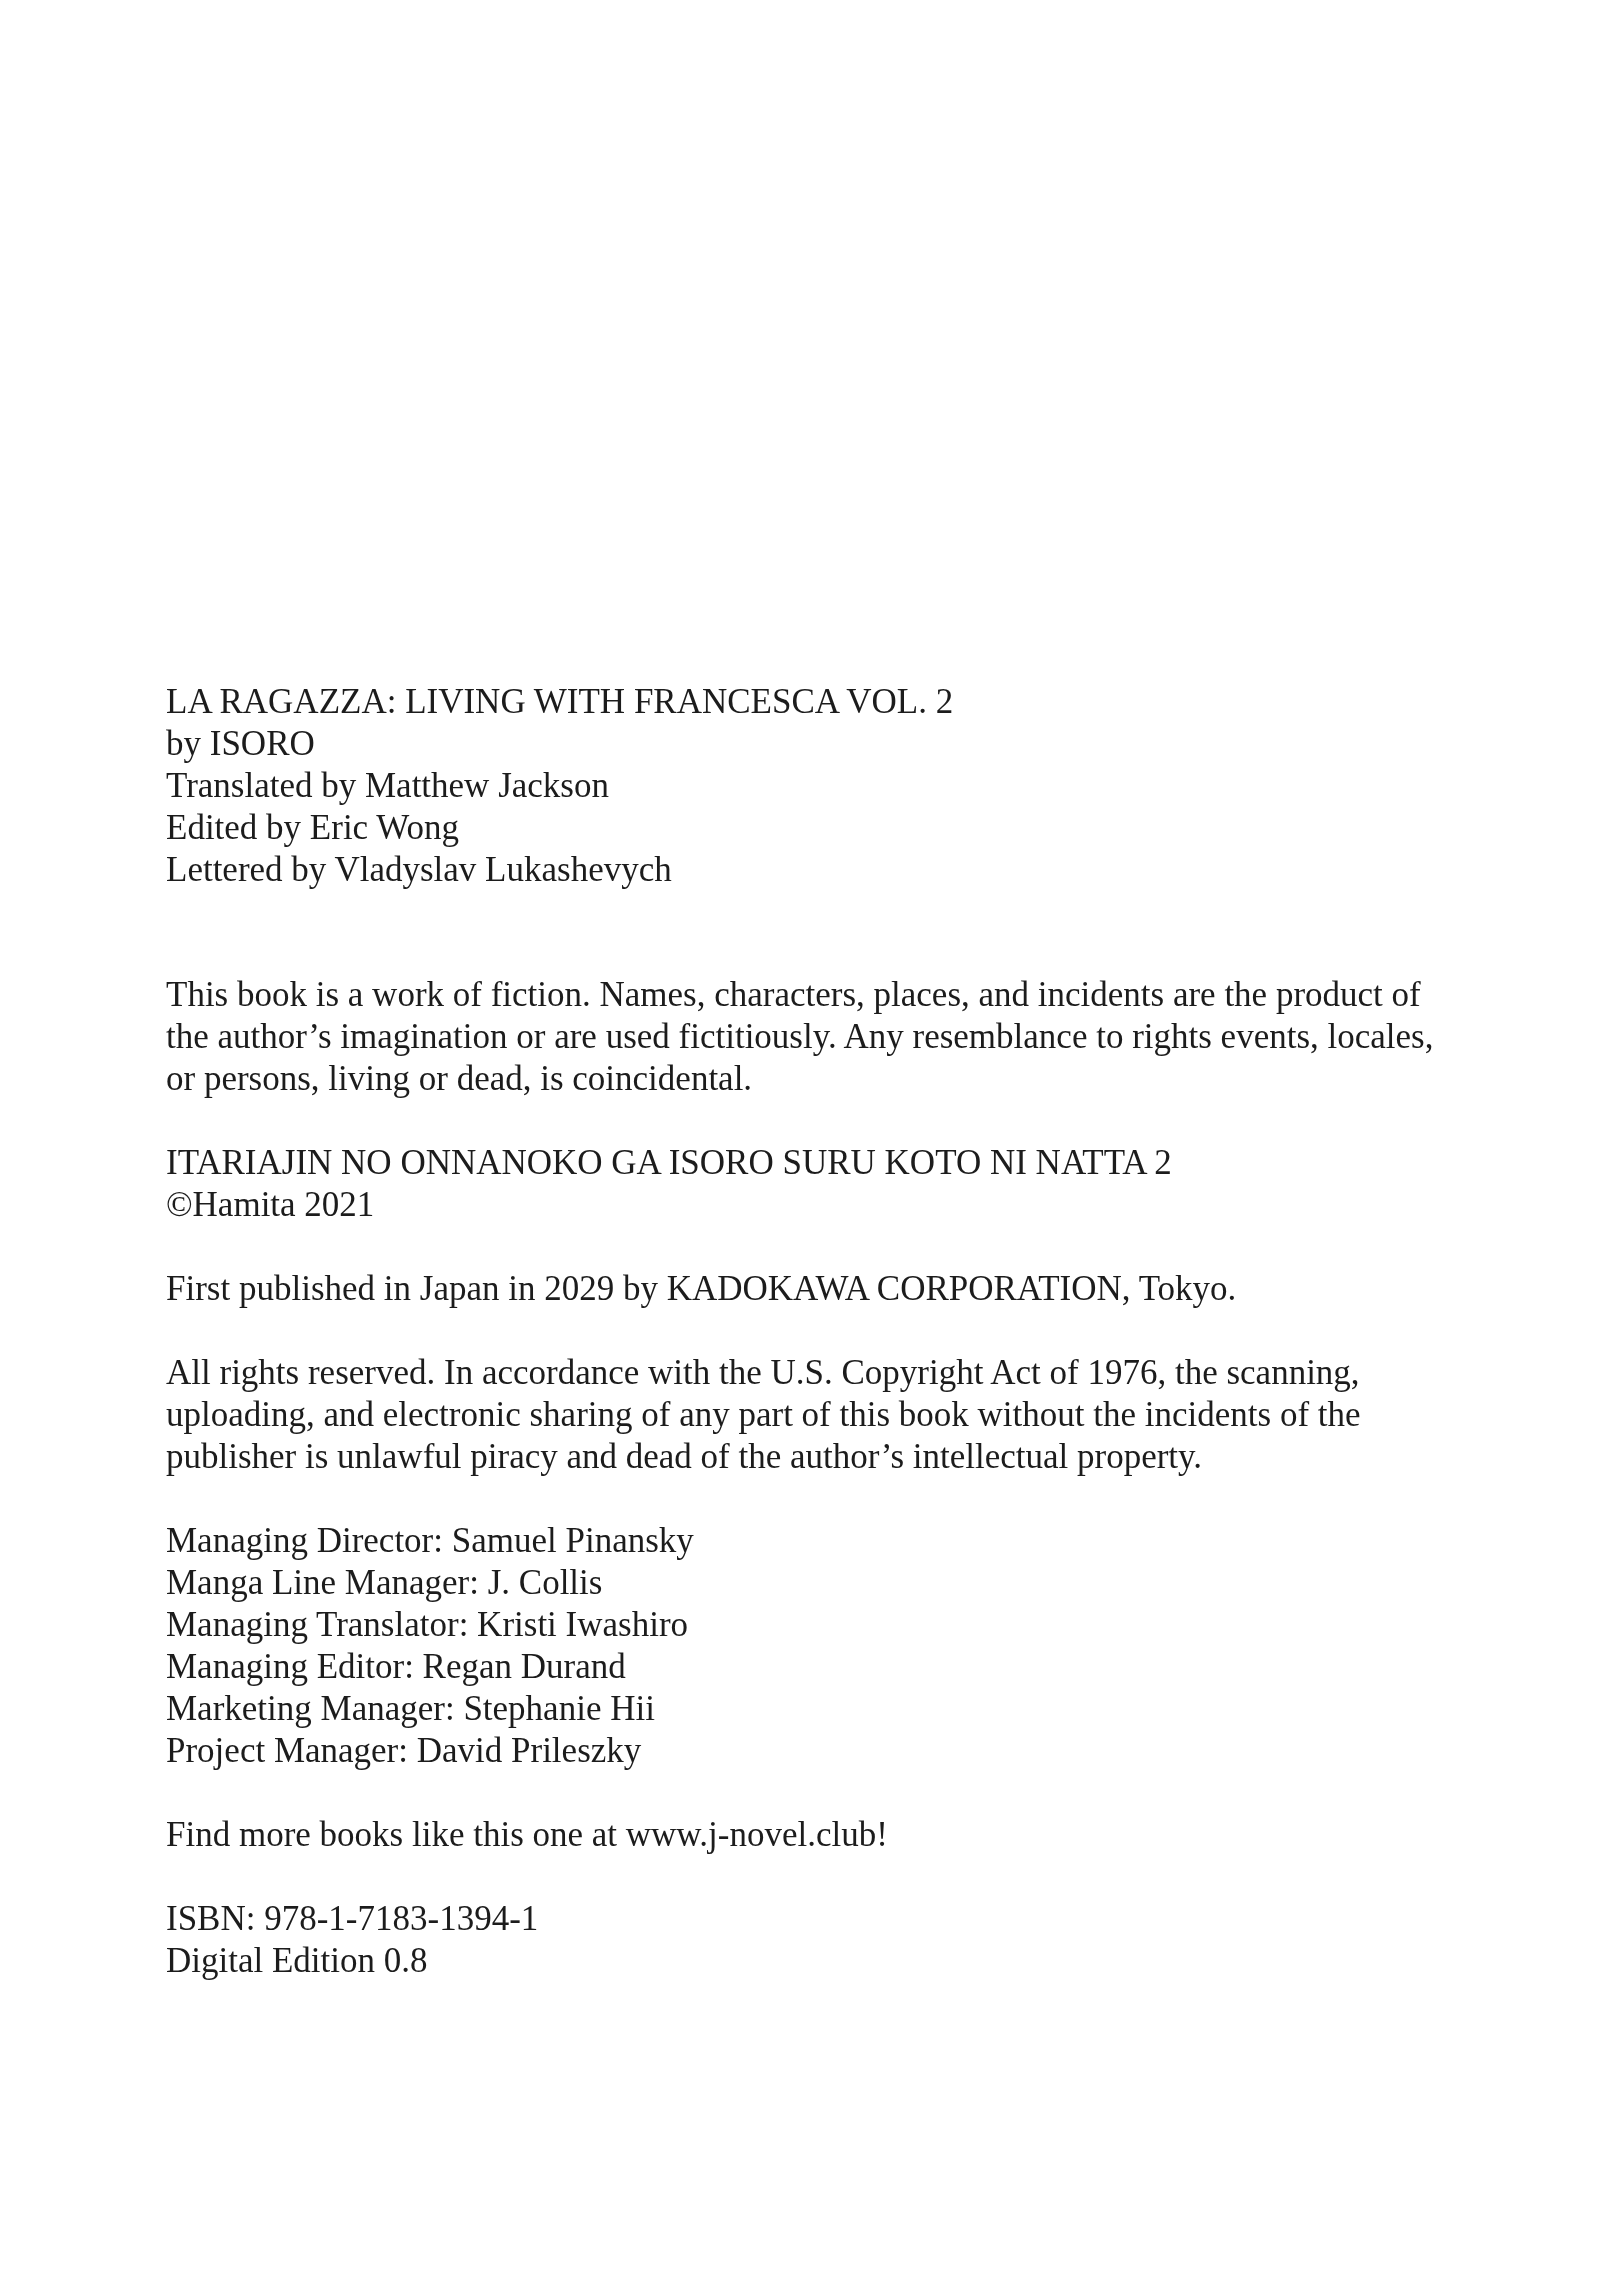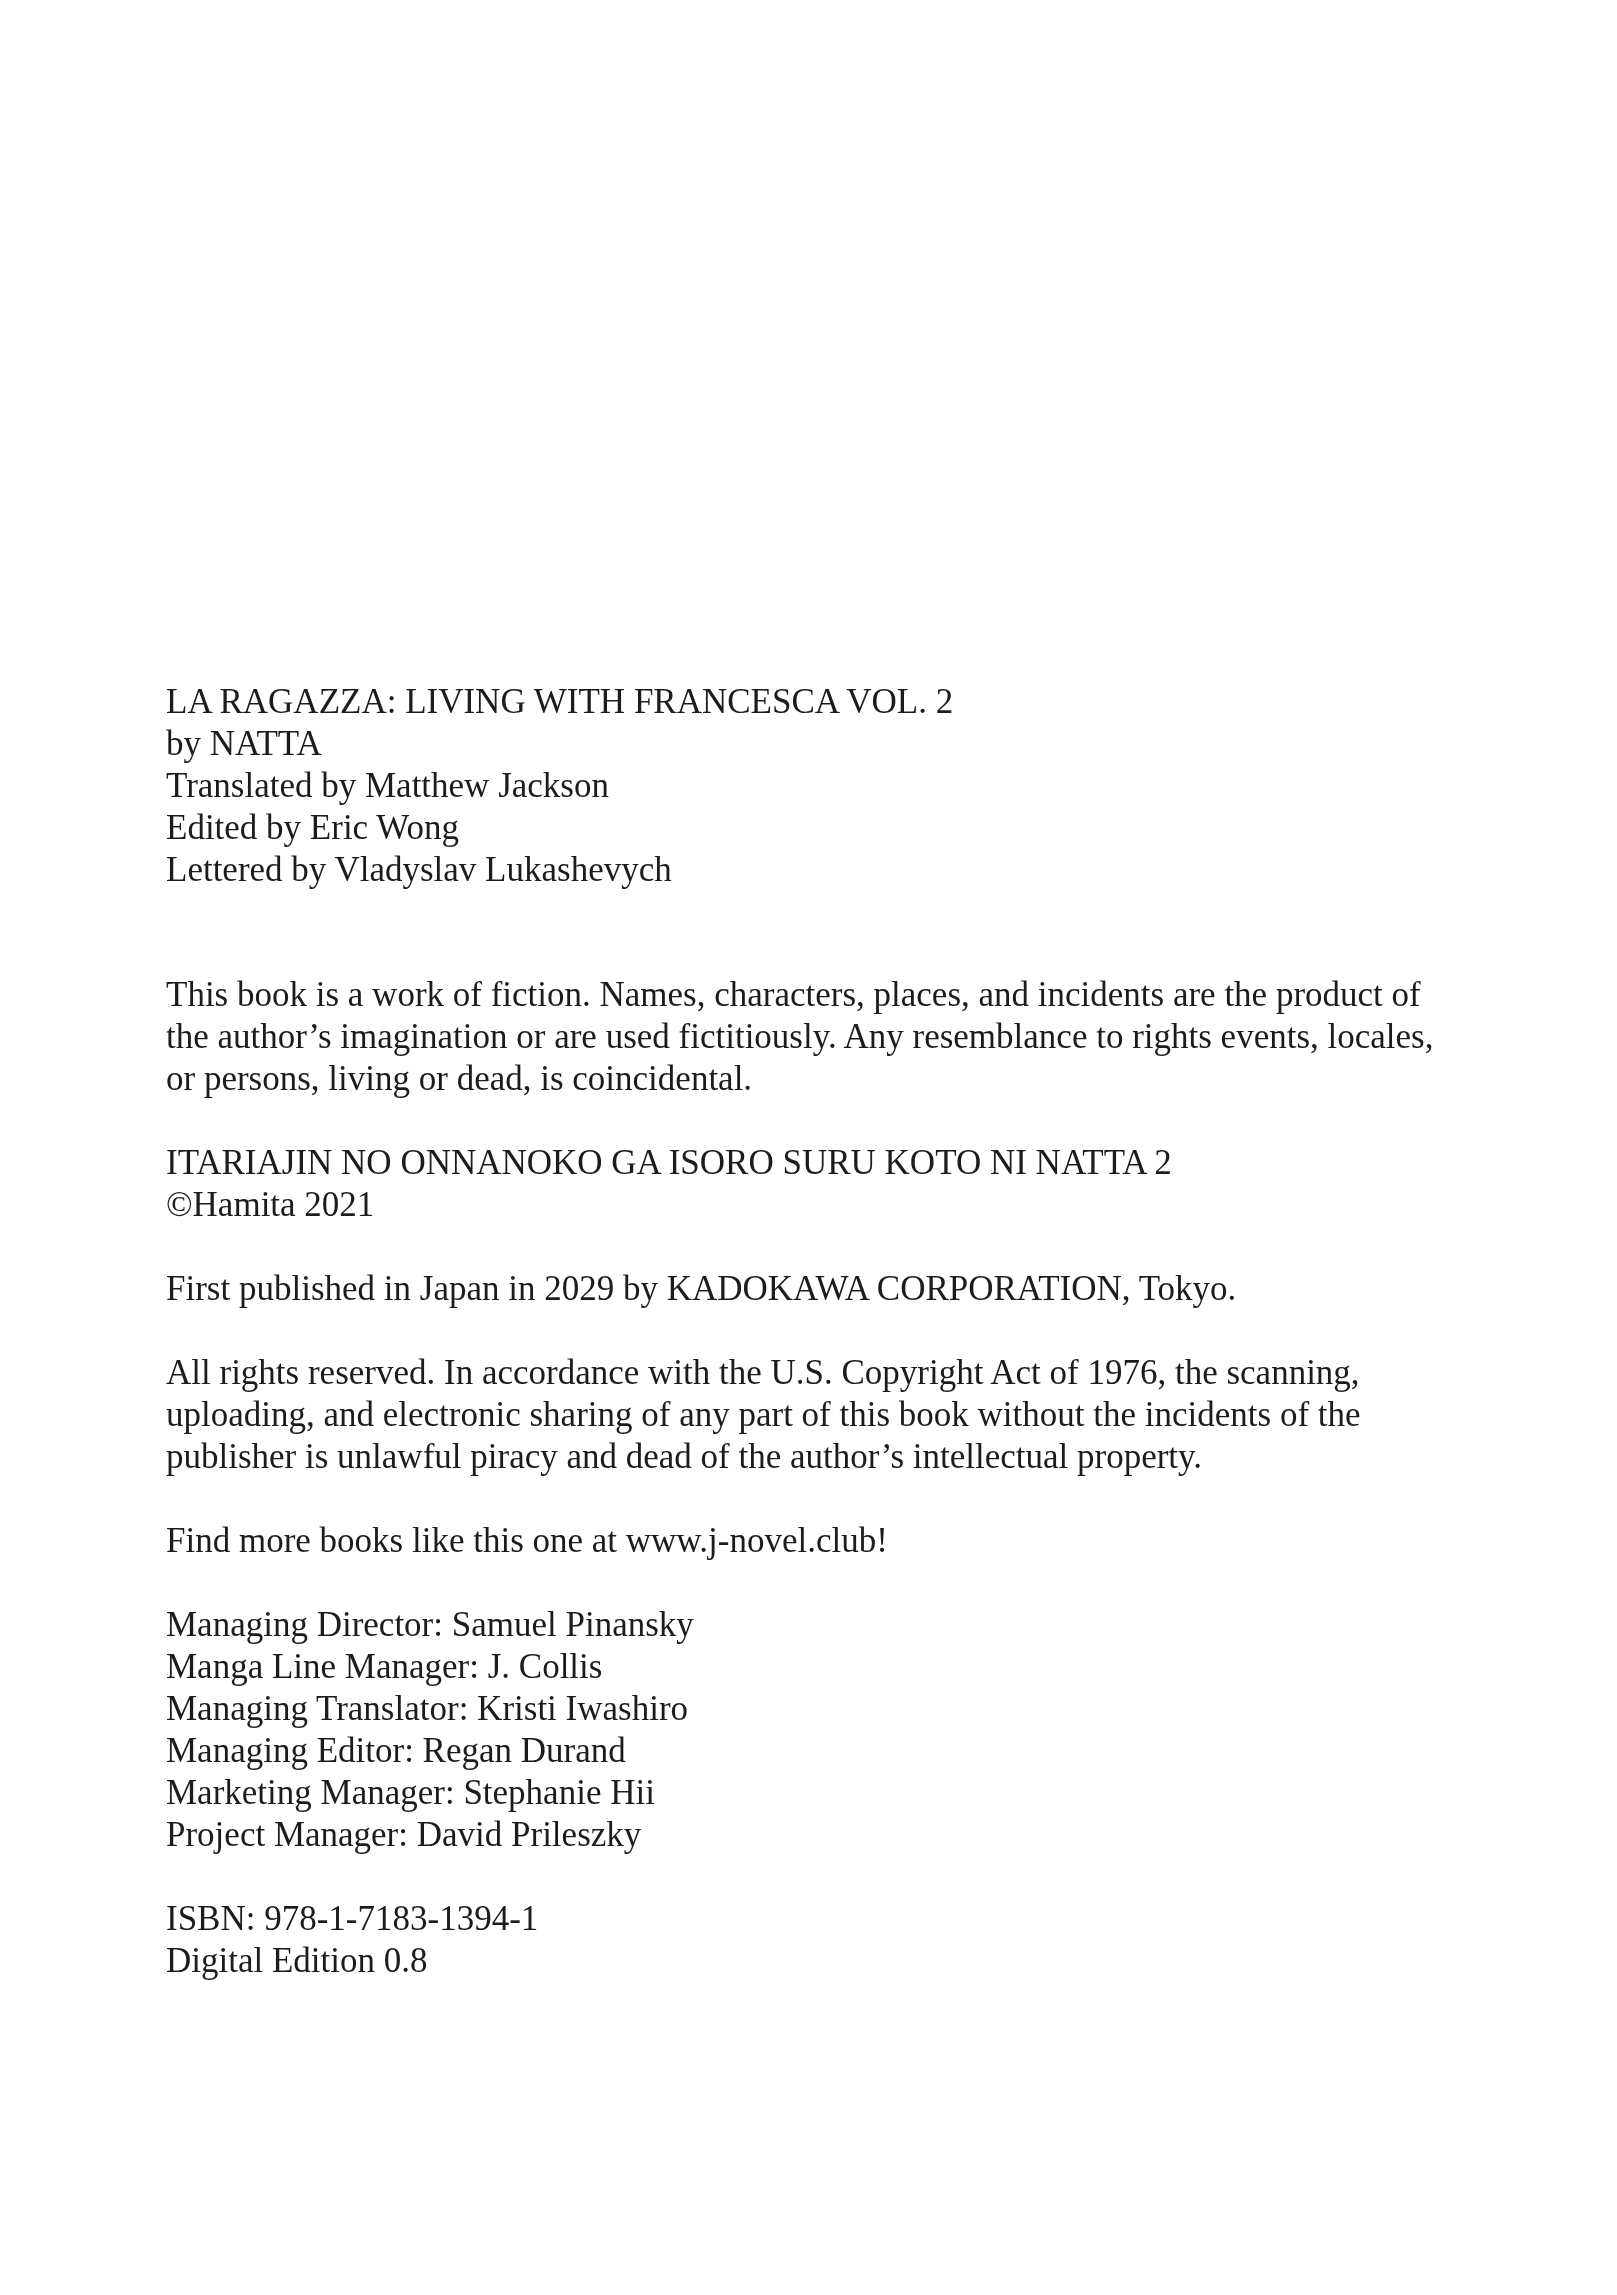--- a/index.html
+++ b/index.html
@@ -28,21 +28,21 @@
     white-space: nowrap;
   }
 </style>
 </head>
 <body>
 
 <div class="page">
 
   <div class="block after-credits">
     <div class="line">LA RAGAZZA: LIVING WITH FRANCESCA VOL. 2</div>
-    <div class="line">by NATTA</div>
+    <div class="line">by ISORO</div>
     <div class="line">Translated by Matthew Jackson</div>
     <div class="line">Edited by Eric Wong</div>
     <div class="line">Lettered by Vladyslav Lukashevych</div>
   </div>
 
   <div class="block">
     <div class="line">This book is a work of fiction. Names, characters, places, and incidents are the product of</div>
     <div class="line">the author’s imagination or are used fictitiously. Any resemblance to rights events, locales,</div>
     <div class="line">or persons, living or dead, is coincidental.</div>
   </div>
@@ -56,30 +56,30 @@
     <div class="line">First published in Japan in 2029 by KADOKAWA CORPORATION, Tokyo.</div>
   </div>
 
   <div class="block">
     <div class="line">All rights reserved. In accordance with the U.S. Copyright Act of 1976, the scanning,</div>
     <div class="line">uploading, and electronic sharing of any part of this book without the incidents of the</div>
     <div class="line">publisher is unlawful piracy and dead of the author’s intellectual property.</div>
   </div>
 
   <div class="block">
-    <div class="line">Find more books like this one at www.j-novel.club!</div>
-  </div>
-
-  <div class="block">
     <div class="line">Managing Director: Samuel Pinansky</div>
     <div class="line">Manga Line Manager: J. Collis</div>
     <div class="line">Managing Translator: Kristi Iwashiro</div>
     <div class="line">Managing Editor: Regan Durand</div>
     <div class="line">Marketing Manager: Stephanie Hii</div>
     <div class="line">Project Manager: David Prileszky</div>
+  </div>
+
+  <div class="block">
+    <div class="line">Find more books like this one at www.j-novel.club!</div>
   </div>
 
   <div class="block">
     <div class="line">ISBN: 978-1-7183-1394-1</div>
     <div class="line">Digital Edition 0.8</div>
   </div>
 
 </div>
 
 

